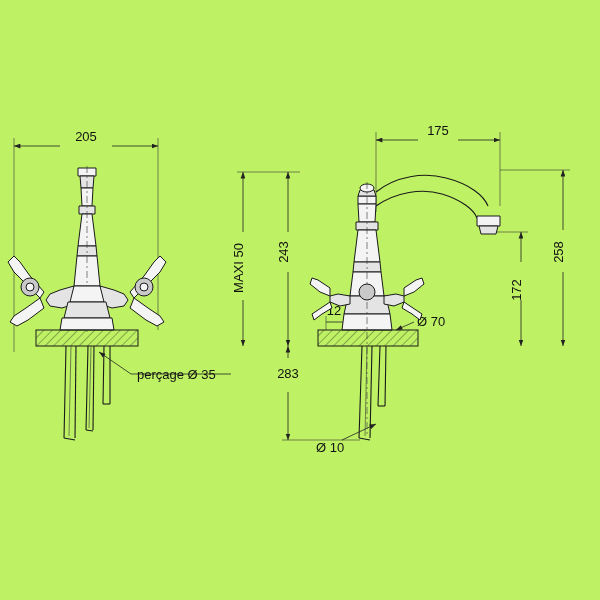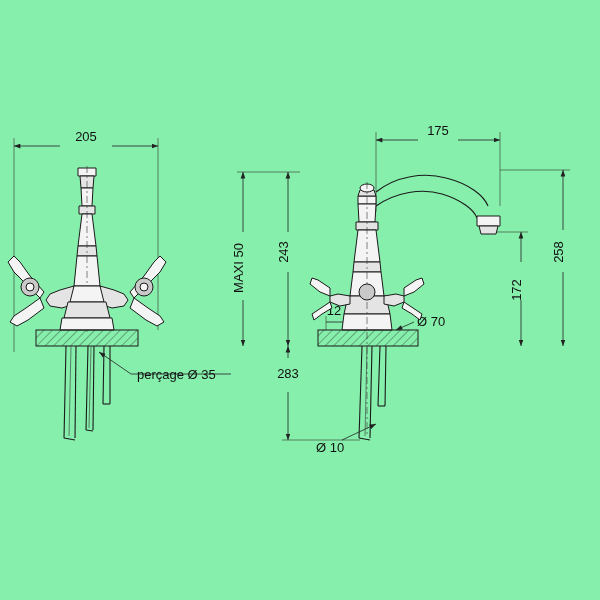--- a/index.html
+++ b/index.html
@@ -11,21 +11,21 @@
     width: 600px;
     height: 600px;
     font-family: "Liberation Sans", sans-serif;
     color: #1a1a1a;
     overflow: hidden;
   }
   #sheet {
     position: relative;
     width: 600px;
     height: 600px;
-    background: #86efac;
+    background: #bef264;
     text-align: right;
   }
   #drawing-svg {
     position: absolute;
     top: 0;
     left: 0;
     width: 600px;
     height: 600px;
   }
   .dim-text {

